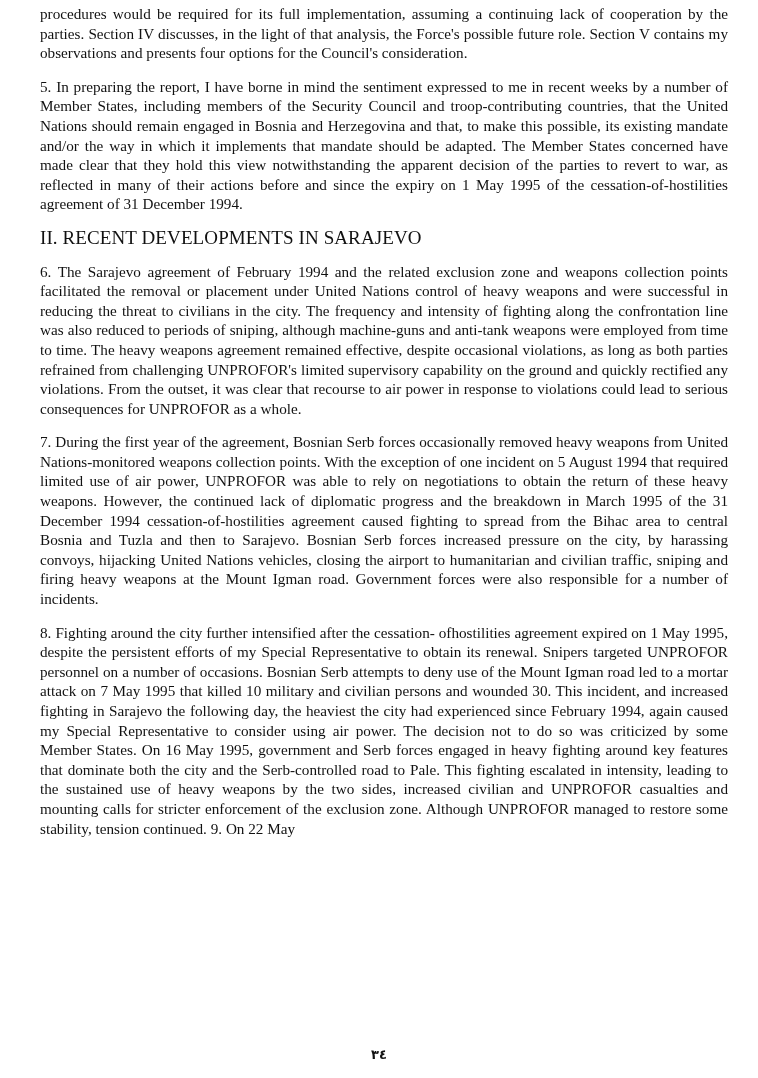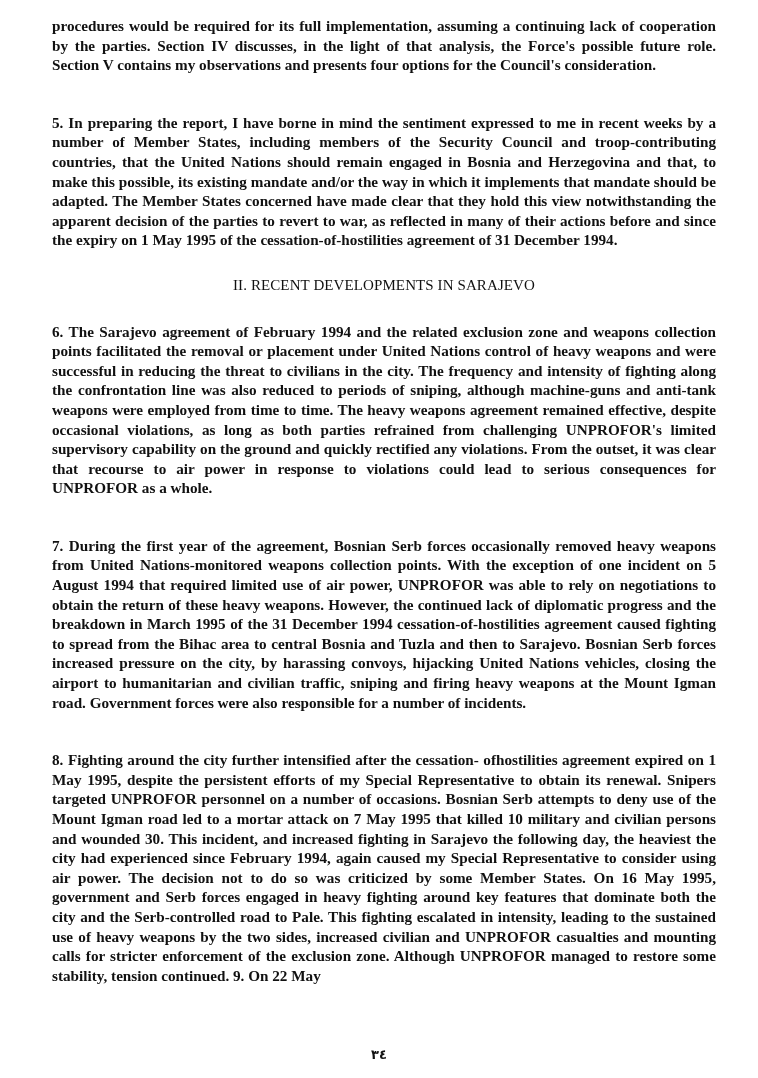--- a/index.html
+++ b/index.html
@@ -2,25 +2,25 @@
 <html><head>
 <meta charset="utf-8">
 <style>
   html, body { margin: 0; padding: 0; background: #ffffff; }
   body { width: 758px; height: 1078px; position: relative; overflow: hidden; }
   .page {
     position: absolute; left: 40px; top: 4px; width: 688px;
     font-family: "Liberation Serif", "DejaVu Serif", serif;
     font-size: 15.2px; line-height: 19.6px; color: #111111;
   }
-  .para { margin: 12px; text-align: justify; font-weight: bold; }
+  .para { margin: 0; text-align: justify; }
   .gap { height: 14px; }
   .heading {
-    text-align: center; margin: 0; font-weight: normal;
-    font-size: 15px; line-height: 19.6px; letter-spacing: 0.1px;
+    text-align: left; margin: 0; font-weight: normal;
+    font-size: 19px; line-height: 19.6px; letter-spacing: 0.1px;
   }
   .pnum {
     position: absolute; left: 0; width: 758px; top: 1047px;
     text-align: center; font-family: "DejaVu Sans", sans-serif;
     font-weight: bold; font-size: 13px; color: #111111;
   }
 </style>
 </head>
 <body>
 

